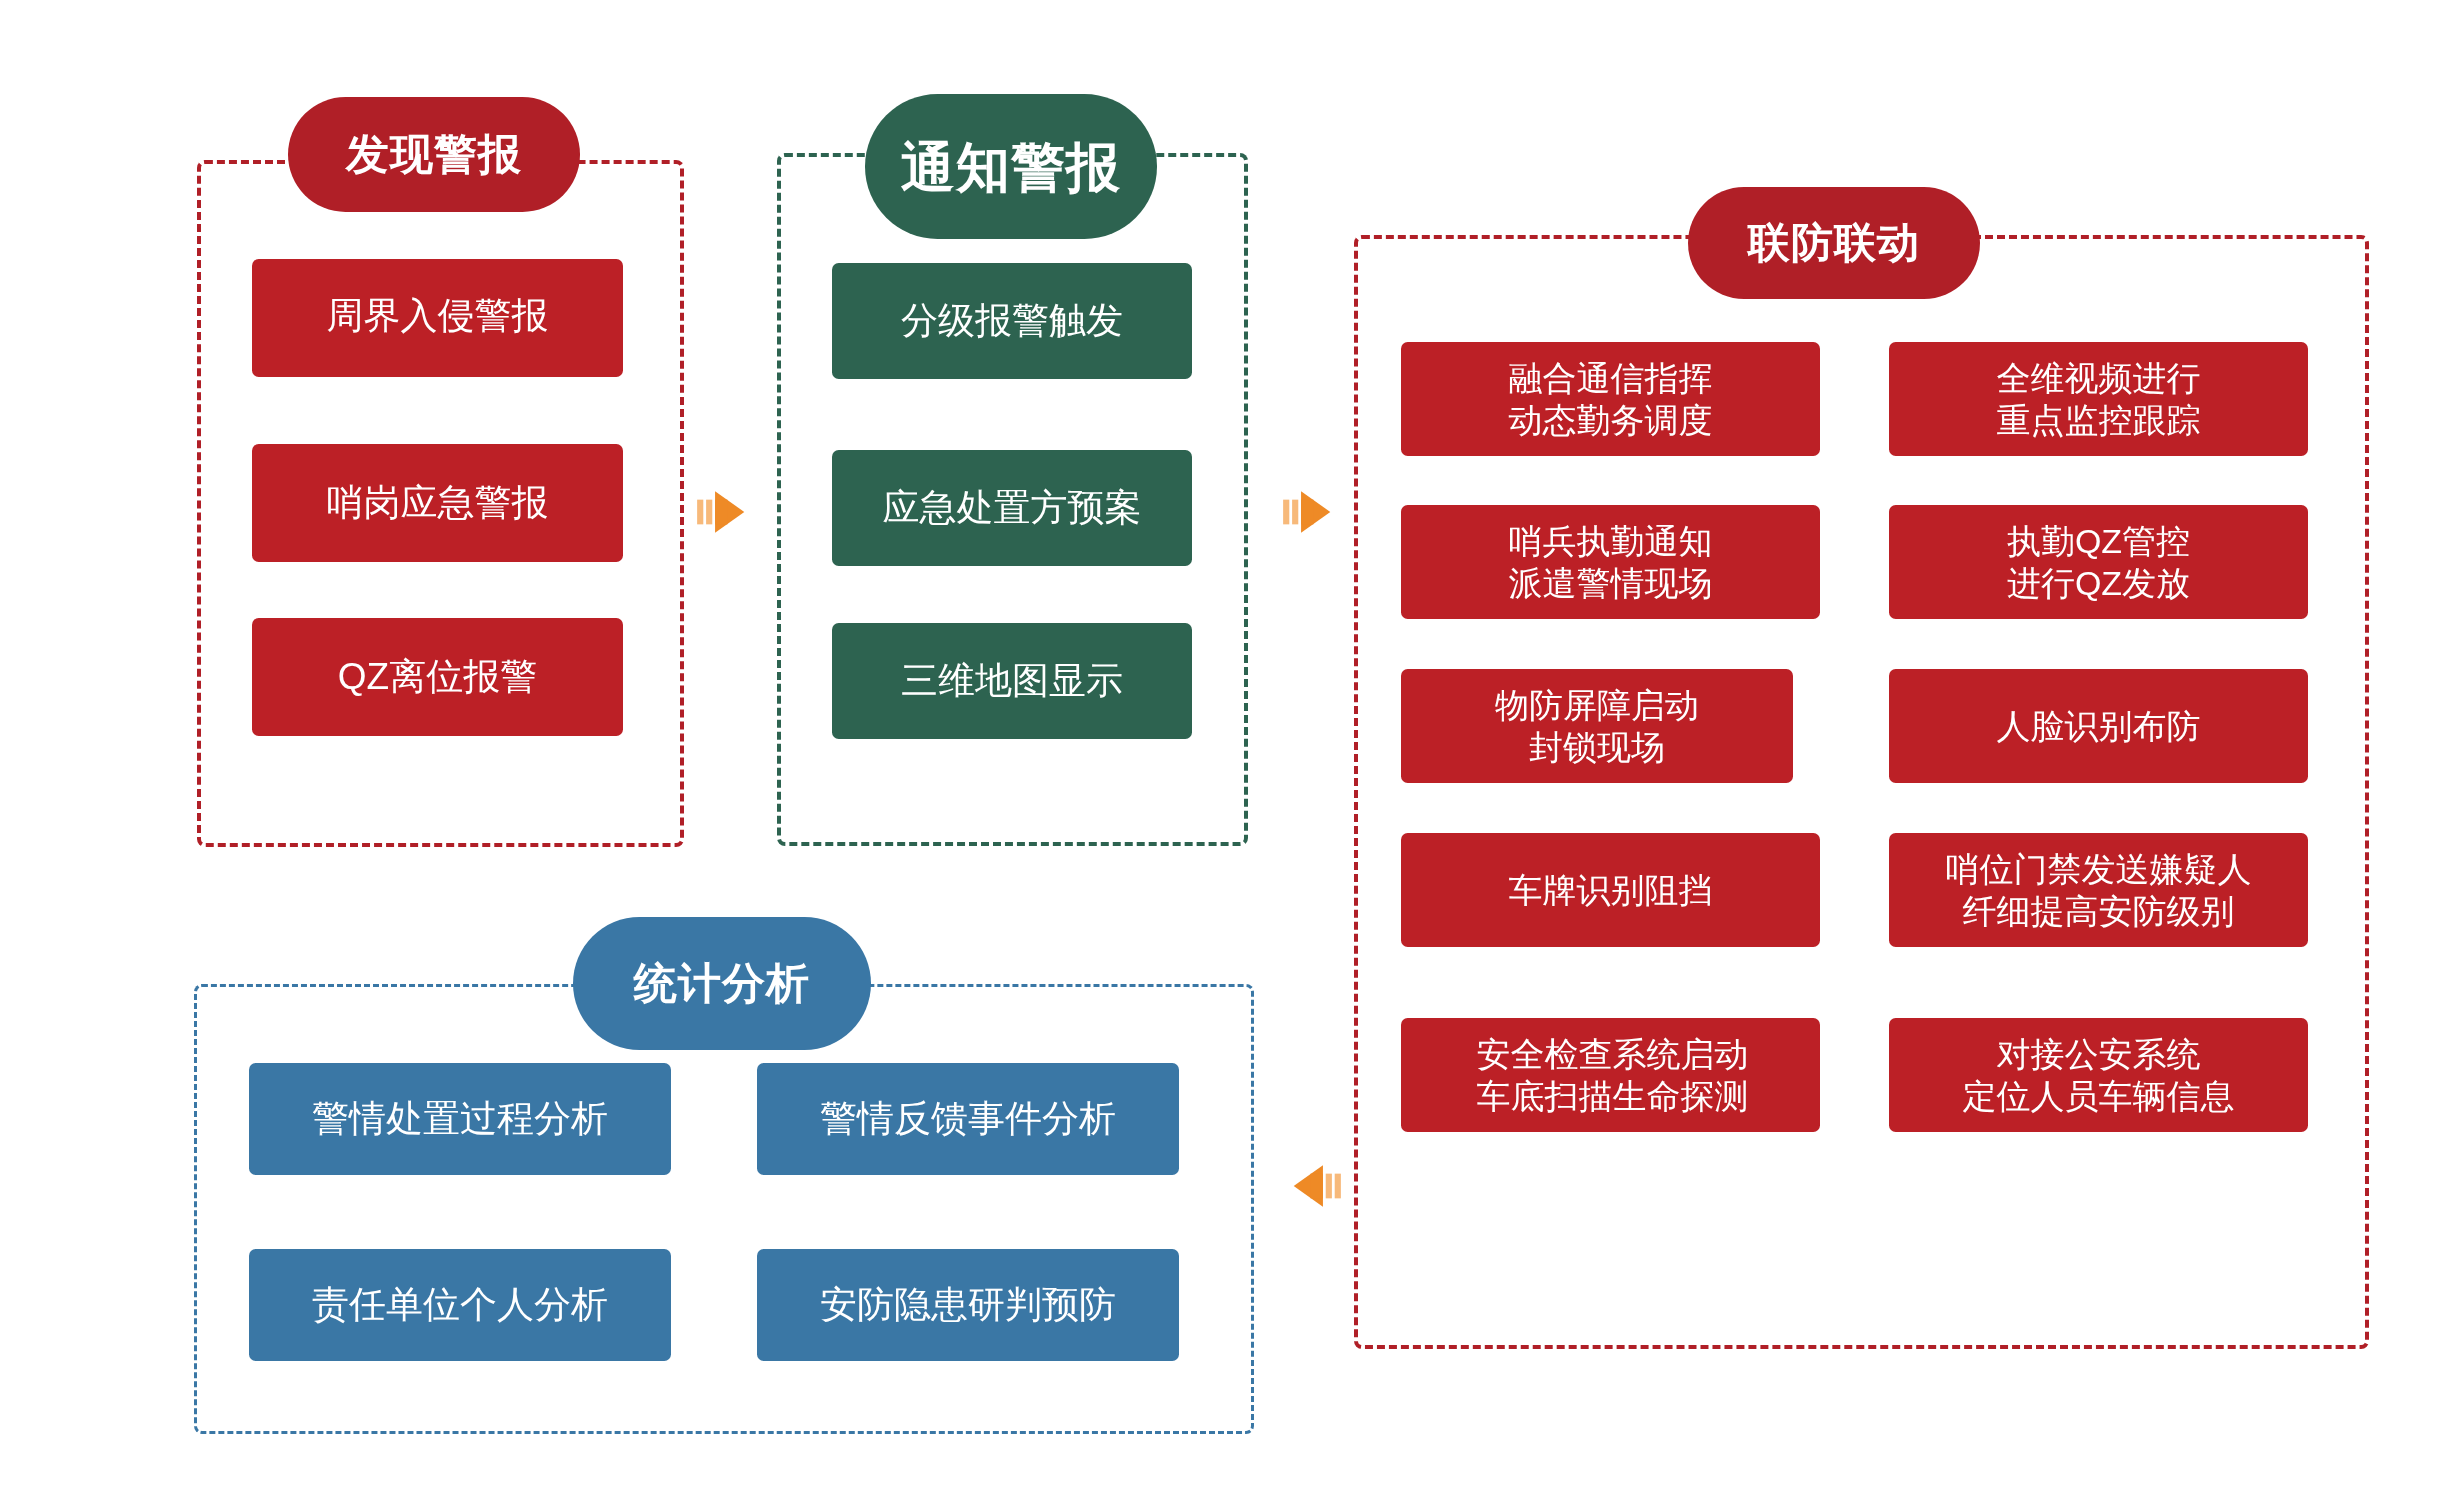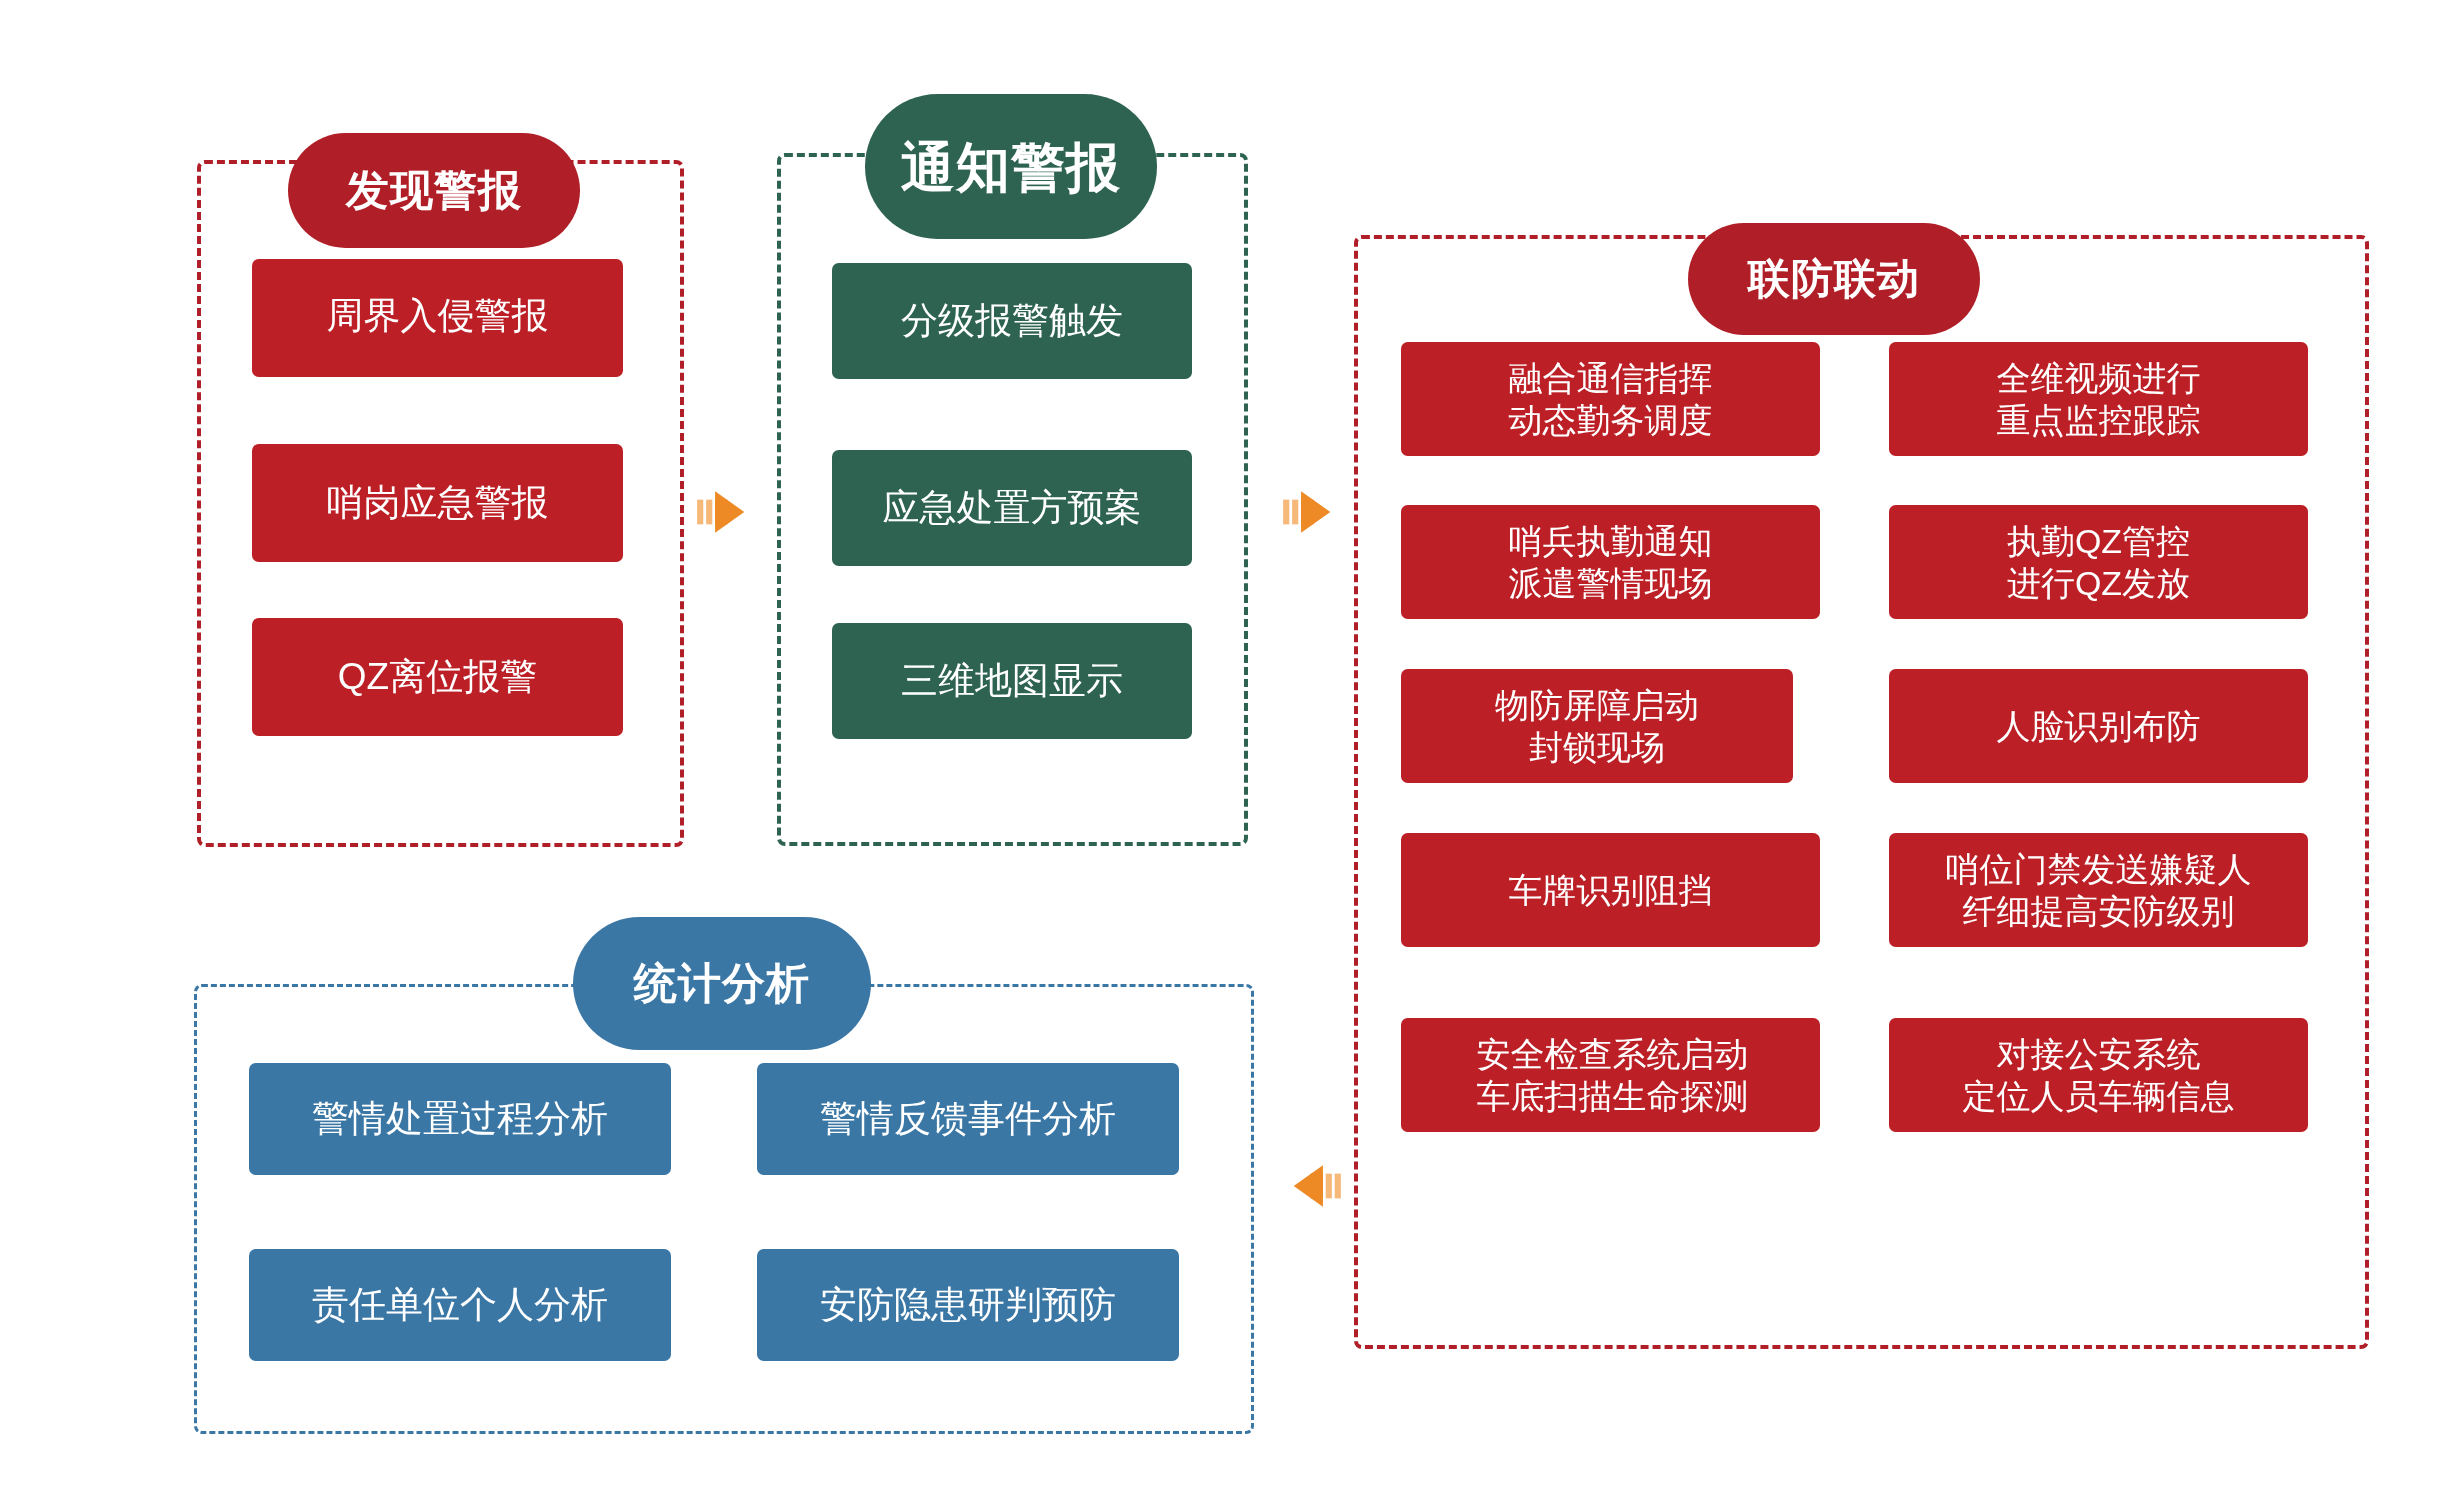--- a/index.html
+++ b/index.html
@@ -30,21 +30,21 @@
     display:flex;align-items:center;justify-content:center;
     border-radius:73px;
     color:#ffffff;
     font-weight:bold;
     letter-spacing:1.1px;
     white-space:nowrap;
     z-index:6;
     text-align:center;
     line-height:1;
   }
-  .pill.red{background:#B01F27;margin-top:36px;}
+  .pill.red{background:#B01F27;}
   .pill.green{background:#2D6350;}
   .pill.blue{background:#3A77A5;}
 
   
   .card{
     position:absolute;
     display:flex;align-items:center;justify-content:center;
     box-sizing:border-box;
     border-radius:6.7px;
     color:#ffffff;

